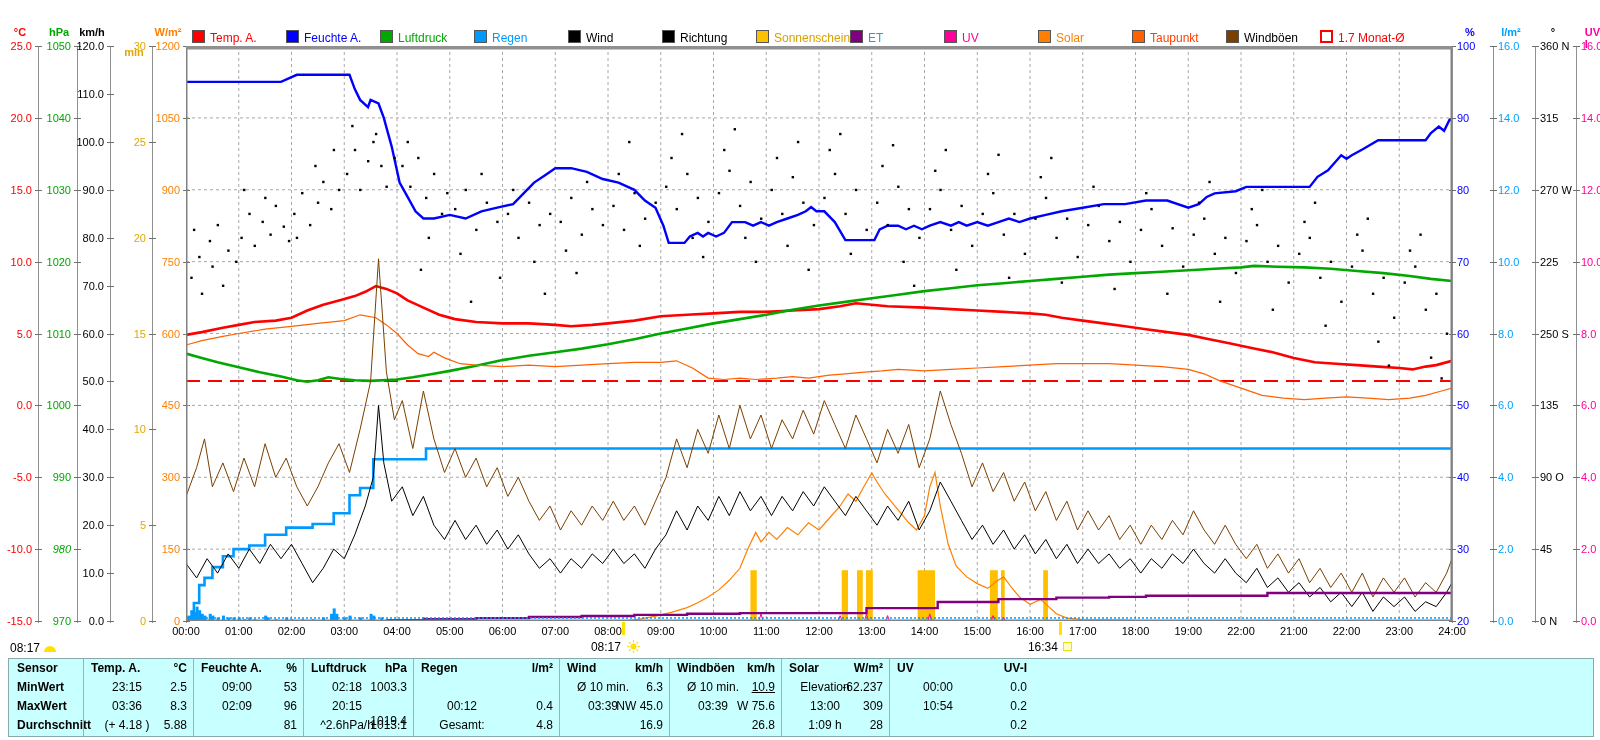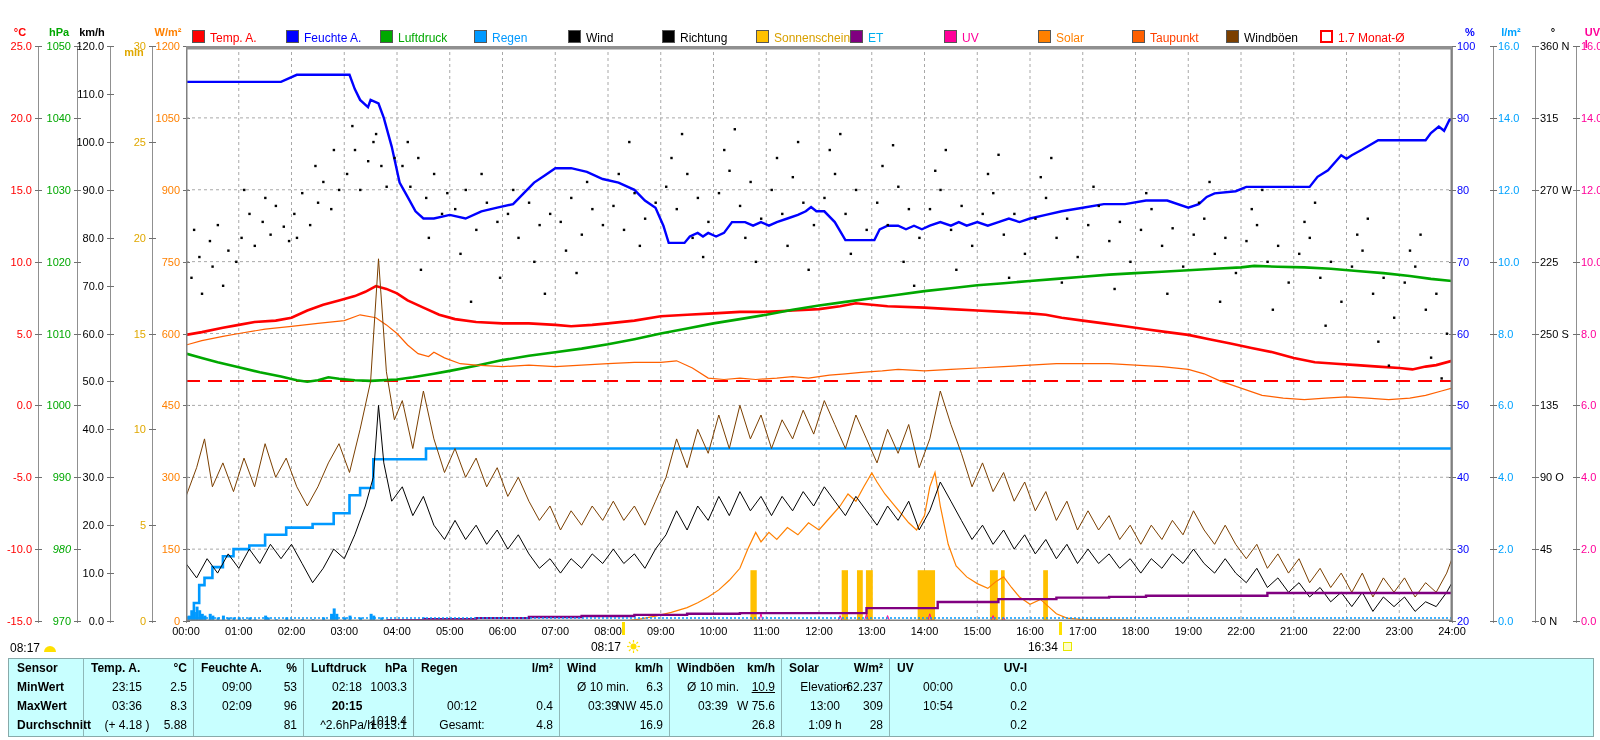--- a/index.html
+++ b/index.html
@@ -606,21 +606,21 @@
       <div class="tcell " style="left: 198px; top: 19px; width: 60px; text-align: center;">09:00</div>
       <div class="tcell " style="left: 192px; top: 19px; width: 96px; text-align: right;">53</div>
       <div class="tcell " style="left: 198px; top: 38px; width: 60px; text-align: center;">02:09</div>
       <div class="tcell " style="left: 192px; top: 38px; width: 96px; text-align: right;">96</div>
       <div class="tcell " style="left: 192px; top: 57px; width: 96px; text-align: right;">81</div>
       <div class="tsep" style="left: 294px;"></div>
       <div class="tcell tbold" style="left: 302px; top: 0px;">Luftdruck</div>
       <div class="tcell tbold" style="left: 302px; top: 0px; width: 96px; text-align: right;">hPa</div>
       <div class="tcell " style="left: 308px; top: 19px; width: 60px; text-align: center;">02:18</div>
       <div class="tcell " style="left: 302px; top: 19px; width: 96px; text-align: right;">1003.3</div>
-      <div class="tcell " style="left: 308px; top: 38px; width: 60px; text-align: center; font-weight: bold;">20:15</div>
+      <div class="tcell " style="left: 308px; top: 38px; width: 60px; text-align: center;">20:15</div>
       <div class="tcell " style="left: 302px; top: 38px; width: 96px; text-align: right; margin-top: 15px;">1019.4</div>
       <div class="tcell " style="left: 308px; top: 57px; width: 60px; text-align: center;">^2.6hPa/h</div>
       <div class="tcell " style="left: 302px; top: 57px; width: 96px; text-align: right;">1013.1</div>
       <div class="tsep" style="left: 404px;"></div>
       <div class="tcell tbold" style="left: 412px; top: 0px;">Regen</div>
       <div class="tcell tbold" style="left: 412px; top: 0px; width: 132px; text-align: right;">l/m²</div>
       <div class="tcell " style="left: 418px; top: 38px; width: 70px; text-align: center;">00:12</div>
       <div class="tcell " style="left: 412px; top: 38px; width: 132px; text-align: right;">0.4</div>
       <div class="tcell " style="left: 418px; top: 57px; width: 70px; text-align: center;">Gesamt:</div>
       <div class="tcell " style="left: 412px; top: 57px; width: 132px; text-align: right;">4.8</div>

